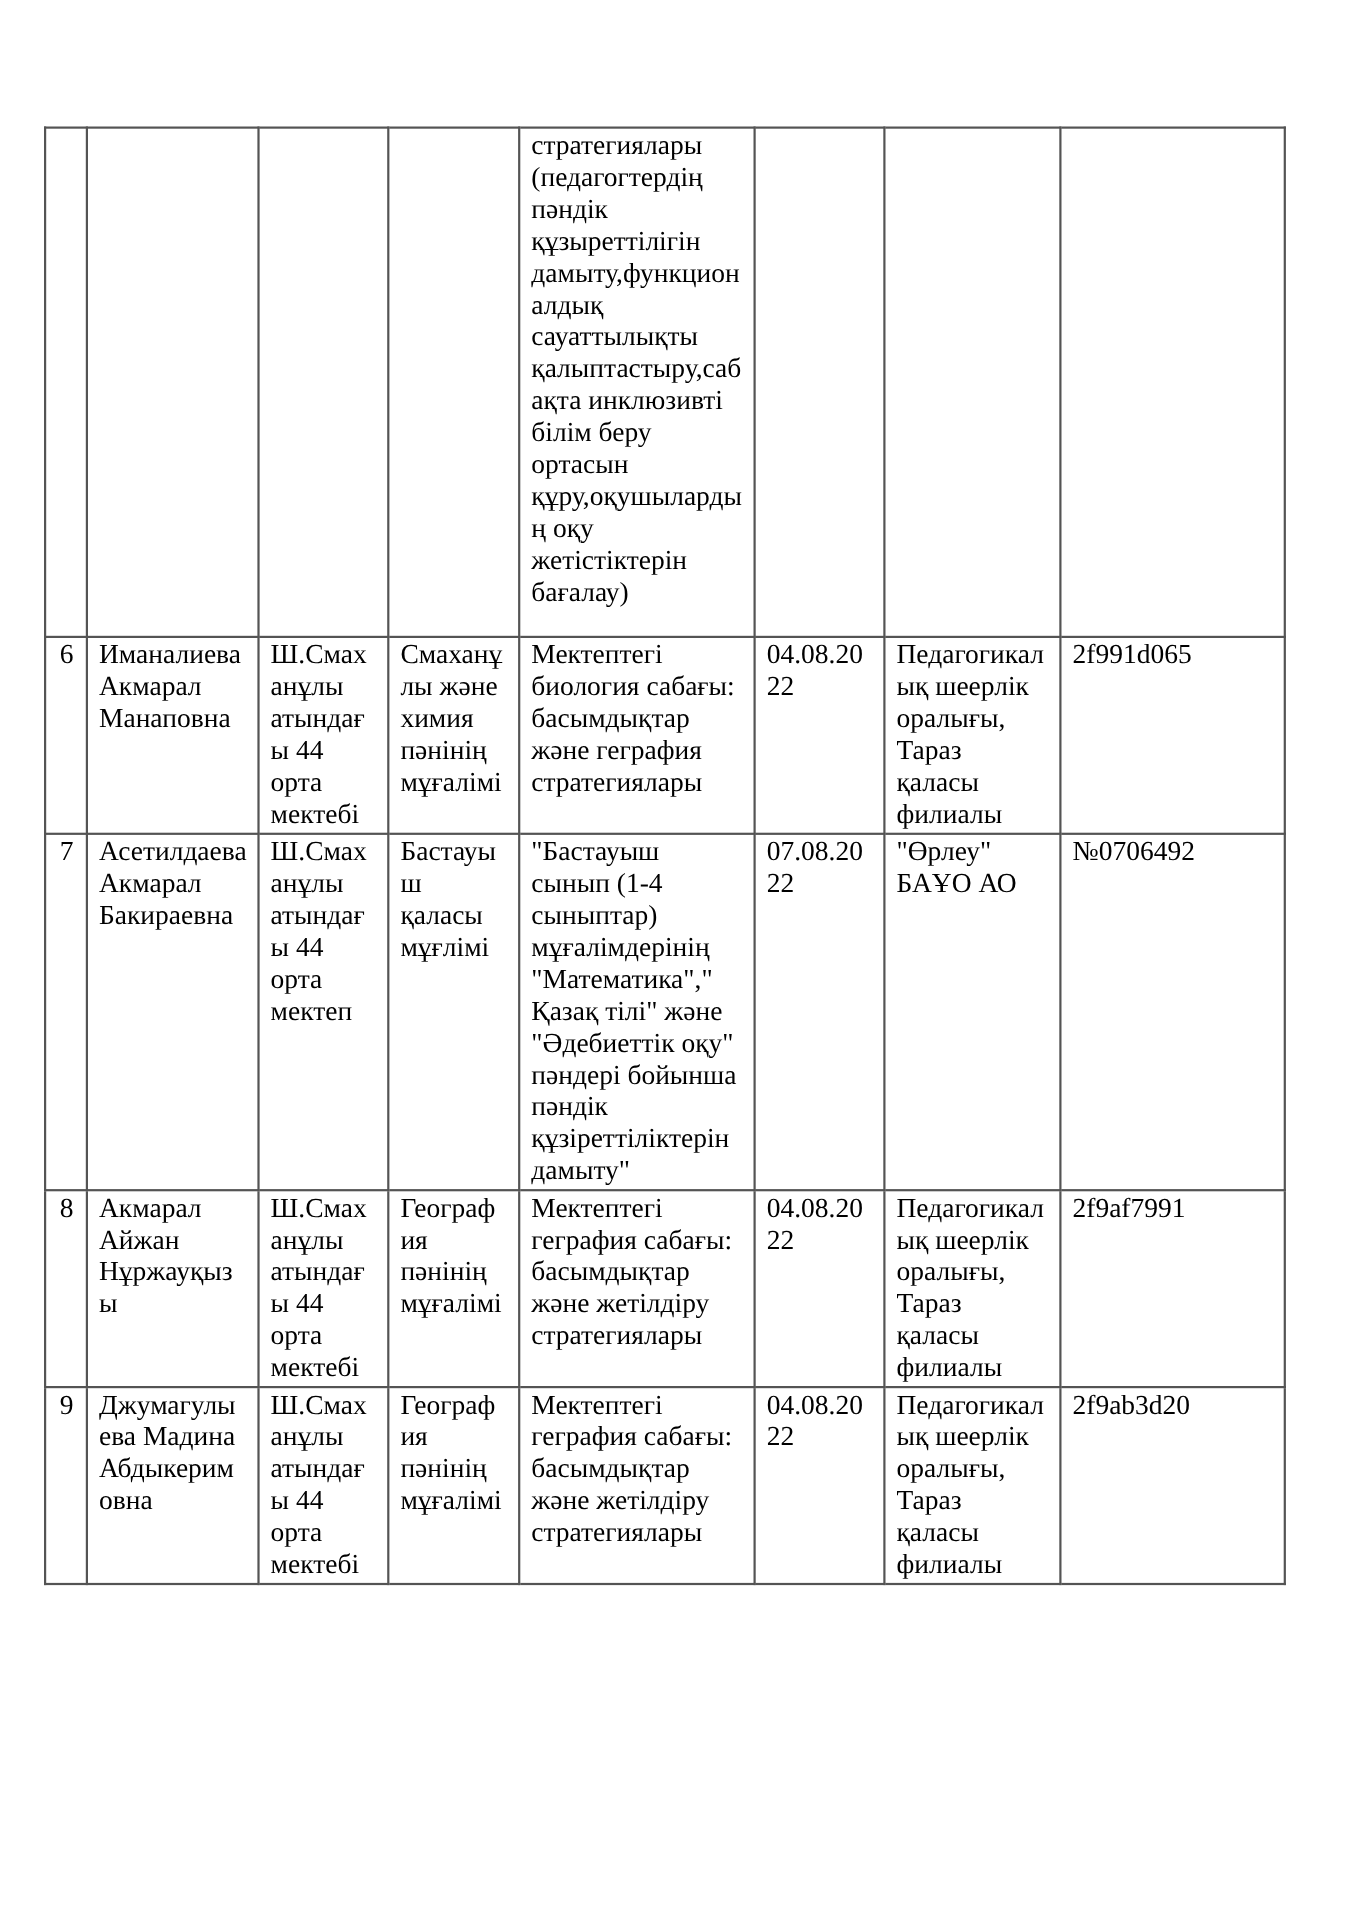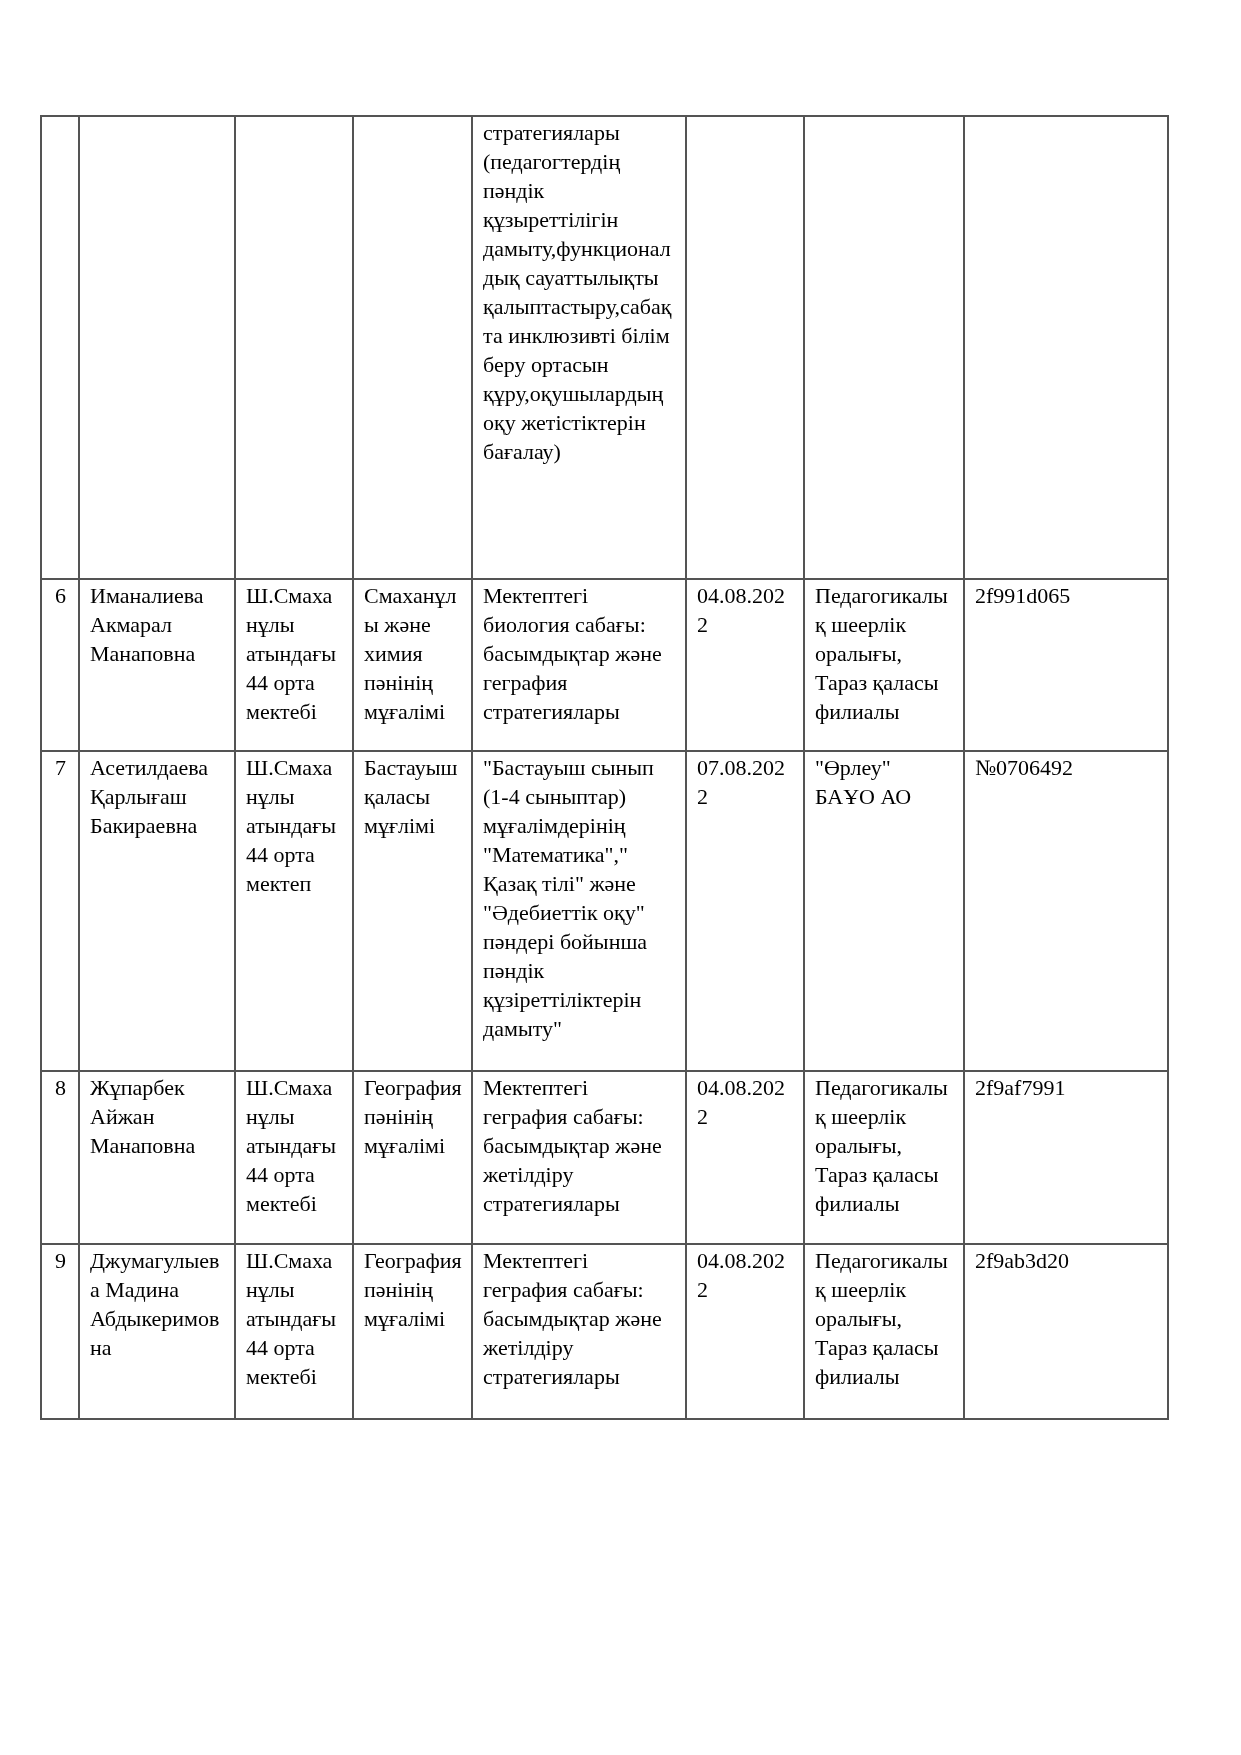--- a/index.html
+++ b/index.html
@@ -3,21 +3,21 @@
 <meta charset="utf-8">
 <style>
   html,body{margin:0;padding:0;}
   body{
     width:1241px;height:1755px;
     background:#ffffff;
     font-family:"Liberation Serif","DejaVu Serif",serif;
   }
   .page{
     position:relative;width:1241px;height:1755px;overflow:hidden;
-    color:#000000;font-size:22px;line-height:29px;
+    color:#000000;font-size:25px;line-height:29px;
   }
   table.doc-table{
     position:absolute;left:40px;top:115px;
     width:1127px;
     border-collapse:collapse;table-layout:fixed;
   }
   table.doc-table td{
     border:2px solid #545454;
     vertical-align:top;
     padding:1px 9px 2px 10px;
@@ -62,31 +62,31 @@
         <td><span>Иманалиева Акмарал Манаповна</span></td>
         <td><span>Ш.Смаханұлы атындағы 44 орта мектебі</span></td>
         <td><span>Смаханұлы және химия пәнінің мұғалімі</span></td>
         <td><span>Мектептегі биология сабағы: басымдықтар және геграфия стратегиялары</span></td>
         <td><span class="datewrap">04.08.2022</span></td>
         <td><span>Педагогикалық шеерлік оралығы, Тараз қаласы филиалы</span></td>
         <td><span>2f991d065</span></td>
       </tr>
       <tr class="r2">
         <td class="c-num"><span>7</span></td>
-        <td><span>Асетилдаева Қарлығаш Бакираевна</span></td>
+        <td><span>Асетилдаева Акмарал Бакираевна</span></td>
         <td><span>Ш.Смаханұлы атындағы 44 орта мектеп</span></td>
         <td><span>Бастауыш қаласы мұғлімі</span></td>
         <td><span>"Бастауыш сынып (1-4 сыныптар) мұғалімдерінің "Математика"," Қазақ тілі" және "Әдебиеттік оқу" пәндері бойынша пәндік құзіреттіліктерін дамыту"</span></td>
         <td><span class="datewrap">07.08.2022</span></td>
         <td><span>"Өрлеу" БАҰО АО</span></td>
         <td><span>№0706492</span></td>
       </tr>
       <tr class="r3">
         <td class="c-num"><span>8</span></td>
-        <td><span>Жұпарбек Айжан Манаповна</span></td>
+        <td><span>Акмарал Айжан Нұржауқызы</span></td>
         <td><span>Ш.Смаханұлы атындағы 44 орта мектебі</span></td>
         <td><span>География пәнінің мұғалімі</span></td>
         <td><span>Мектептегі геграфия сабағы: басымдықтар және жетілдіру стратегиялары</span></td>
         <td><span class="datewrap">04.08.2022</span></td>
         <td><span>Педагогикалық шеерлік оралығы, Тараз қаласы филиалы</span></td>
         <td><span>2f9af7991</span></td>
       </tr>
       <tr class="r4">
         <td class="c-num"><span>9</span></td>
         <td><span>Джумагулыева Мадина Абдыкеримовна</span></td>

